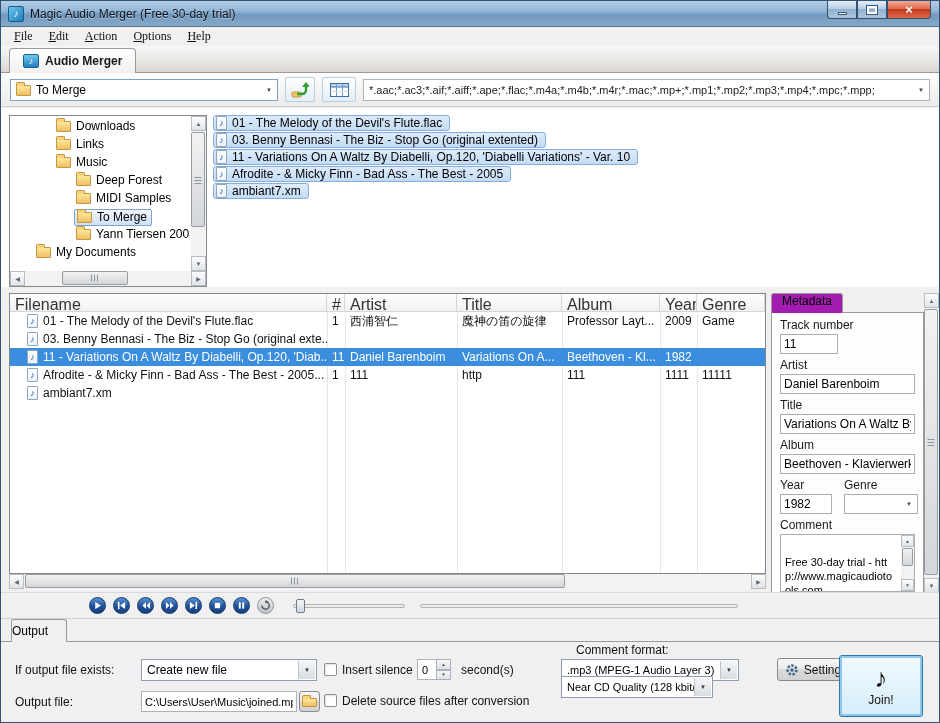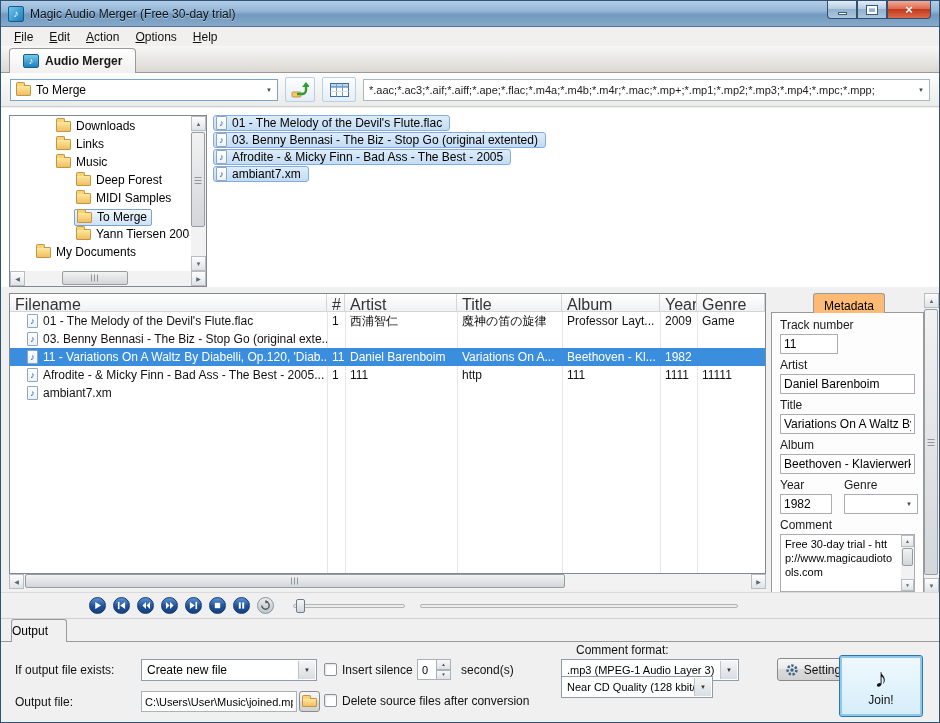--- a/index.html
+++ b/index.html
@@ -24,21 +24,21 @@
   .winbtn.min { border-radius: 0 0 0 4px; }
   .winbtn.close { width: 44px; border-radius: 0 0 4px 0;
     background: linear-gradient(#f2ab9b,#e06a4e 45%,#c03a20 50%,#de6a48);
     color: #fff; font-size: 13px; font-weight: bold; line-height: 1; }
   .glyph-min { width: 9px; height: 3px; background: #fff; border: 1px solid #3c5a78; margin-top: 7px; }
   .glyph-max { width: 10px; height: 8px; border: 2px solid #fff; outline: 1px solid #3c5a78; }
 
   
   .menubar { position: absolute; top: 26px; left: 0; right: 0; height: 19px;
     background: #f1f0ee; display: flex; align-items: center; padding-left: 5px; }
-  .menu-item { display: inline-block; padding: 2px 8px; color: #111; }
+  .menu-item { display: inline-block; padding: 2px 8px; color: #111; font-family: Liberation Serif, serif; }
   .menu-item::first-letter { text-decoration: underline; }
 
   
   .tabstrip { position: absolute; top: 45px; left: 0; right: 0; height: 27px;
     background: linear-gradient(#f8f7f6,#dbd8d3); border-bottom: 1px solid #9a9a9a; }
   .main-tab { position: absolute; left: 8px; bottom: -1px; height: 25px;
     display: flex; align-items: center; gap: 6px; padding: 0 13px;
     background: linear-gradient(#ffffff,#f1f0ee); border: 1px solid #9a9a9a; border-bottom: none;
     border-radius: 4px 4px 0 0; font-weight: bold; color: #1a1a1a; }
   .tab-icon { width: 16px; height: 14px; border-radius: 2px; border: 1px solid #14608f;
@@ -116,34 +116,34 @@
     height: 18px; align-items: center; }
   .td { padding-left: 5px; overflow: hidden; white-space: nowrap; font-size: 12px; color: #111; }
   .td-file { display: flex; align-items: center; gap: 5px; padding-left: 17px; }
   .trow.sel { background: #3b8ede; }
   .trow.sel .td { color: #fff; }
 
   .main-hscroll { position: absolute; top: 573px; left: 8px; width: 757px; height: 16px; background: #f2f2f2; }
 
   
   .meta-tab { position: absolute; top: 292px; left: 770px; height: 20px; padding: 0 10px;
-    background: #fdba74; border: 1px solid #9a9a9a; border-bottom: none; border-radius: 3px 3px 0 0;
-    display: flex; align-items: flex-end; z-index: 2; margin-left: 42px; }
+    background: #a21caf; border: 1px solid #9a9a9a; border-bottom: none; border-radius: 3px 3px 0 0;
+    display: flex; align-items: flex-start; z-index: 2; }
   .meta-body { position: absolute; top: 311px; left: 770px; width: 153px; height: 281px;
     background: #fdfdfd; border: 1px solid #9a9a9a; padding: 5px 8px; }
   .meta-vscroll { position: absolute; top: 292px; left: 923px; width: 15px; height: 300px; background: #f2f2f2; }
   .meta-label { font-size: 12px; color: #1a1a1a; margin: 4px 0 2px; }
   .meta-input { width: 100%; height: 20px; border: 1px solid #abadb3; background: #fff;
     font-family: "Liberation Sans", sans-serif; font-size: 12px; padding: 0 3px; }
   .meta-input.small { width: 58px; }
   .yg-row { display: flex; gap: 12px; }
   .yg-col { display: flex; flex-direction: column; }
   .genre-combo { width: 74px; height: 20px; font-size: 12px; border-color: #abadb3; padding-right: 16px; }
   .comment-box { position: relative; width: 100%; height: 58px; border: 1px solid #abadb3;
-    background: #fff; font-size: 11px; line-height: 14px; padding: 2px 16px 2px 4px;
+    background: #fff; font-size: 11px; line-height: 14px; padding: 20px 16px 2px 4px;
     overflow: hidden; word-break: break-all; }
   .mini-scroll { position: absolute; top: 0; right: 0; width: 13px; height: 100%; background: #f2f2f2; }
   .mini-btn { position: absolute; width: 13px; height: 12px; font-size: 5px; }
   .mini-thumb { position: absolute; left: 1px; width: 11px; }
 
   
   .player { position: absolute; top: 591px; left: 0; right: 0; height: 27px; background: #f0f0f0;
     border-top: 1px solid #dadada; border-bottom: 1px solid #cfcfcf;
     display: flex; align-items: center; padding-left: 88px; gap: 7px; }
   .pbtn { width: 17px; height: 17px; border-radius: 50%; border: 1px solid #123a6b; flex: 0 0 17px;
@@ -324,20 +324,24 @@
       <div class="fl-item">
           <span class="audio-icon"></span>
           <span>01 - The Melody of the Devil's Flute.flac</span>
         </div>
       <div class="fl-item">
           <span class="audio-icon"></span>
           <span>03. Benny Bennasi - The Biz - Stop Go (original extented)</span>
         </div>
       <div class="fl-item">
           <span class="audio-icon"></span>
+          <span>11 - Variations On A Waltz By Diabelli, Op.120, 'Diabelli Variations' - Var. 10</span>
+        </div>
+      <div class="fl-item">
+          <span class="audio-icon"></span>
           <span>Afrodite - &amp; Micky Finn - Bad Ass - The Best - 2005</span>
         </div>
       <div class="fl-item">
           <span class="audio-icon"></span>
           <span>ambiant7.xm</span>
         </div>
     </div>
   </div>
 
   <div class="table-wrap">

